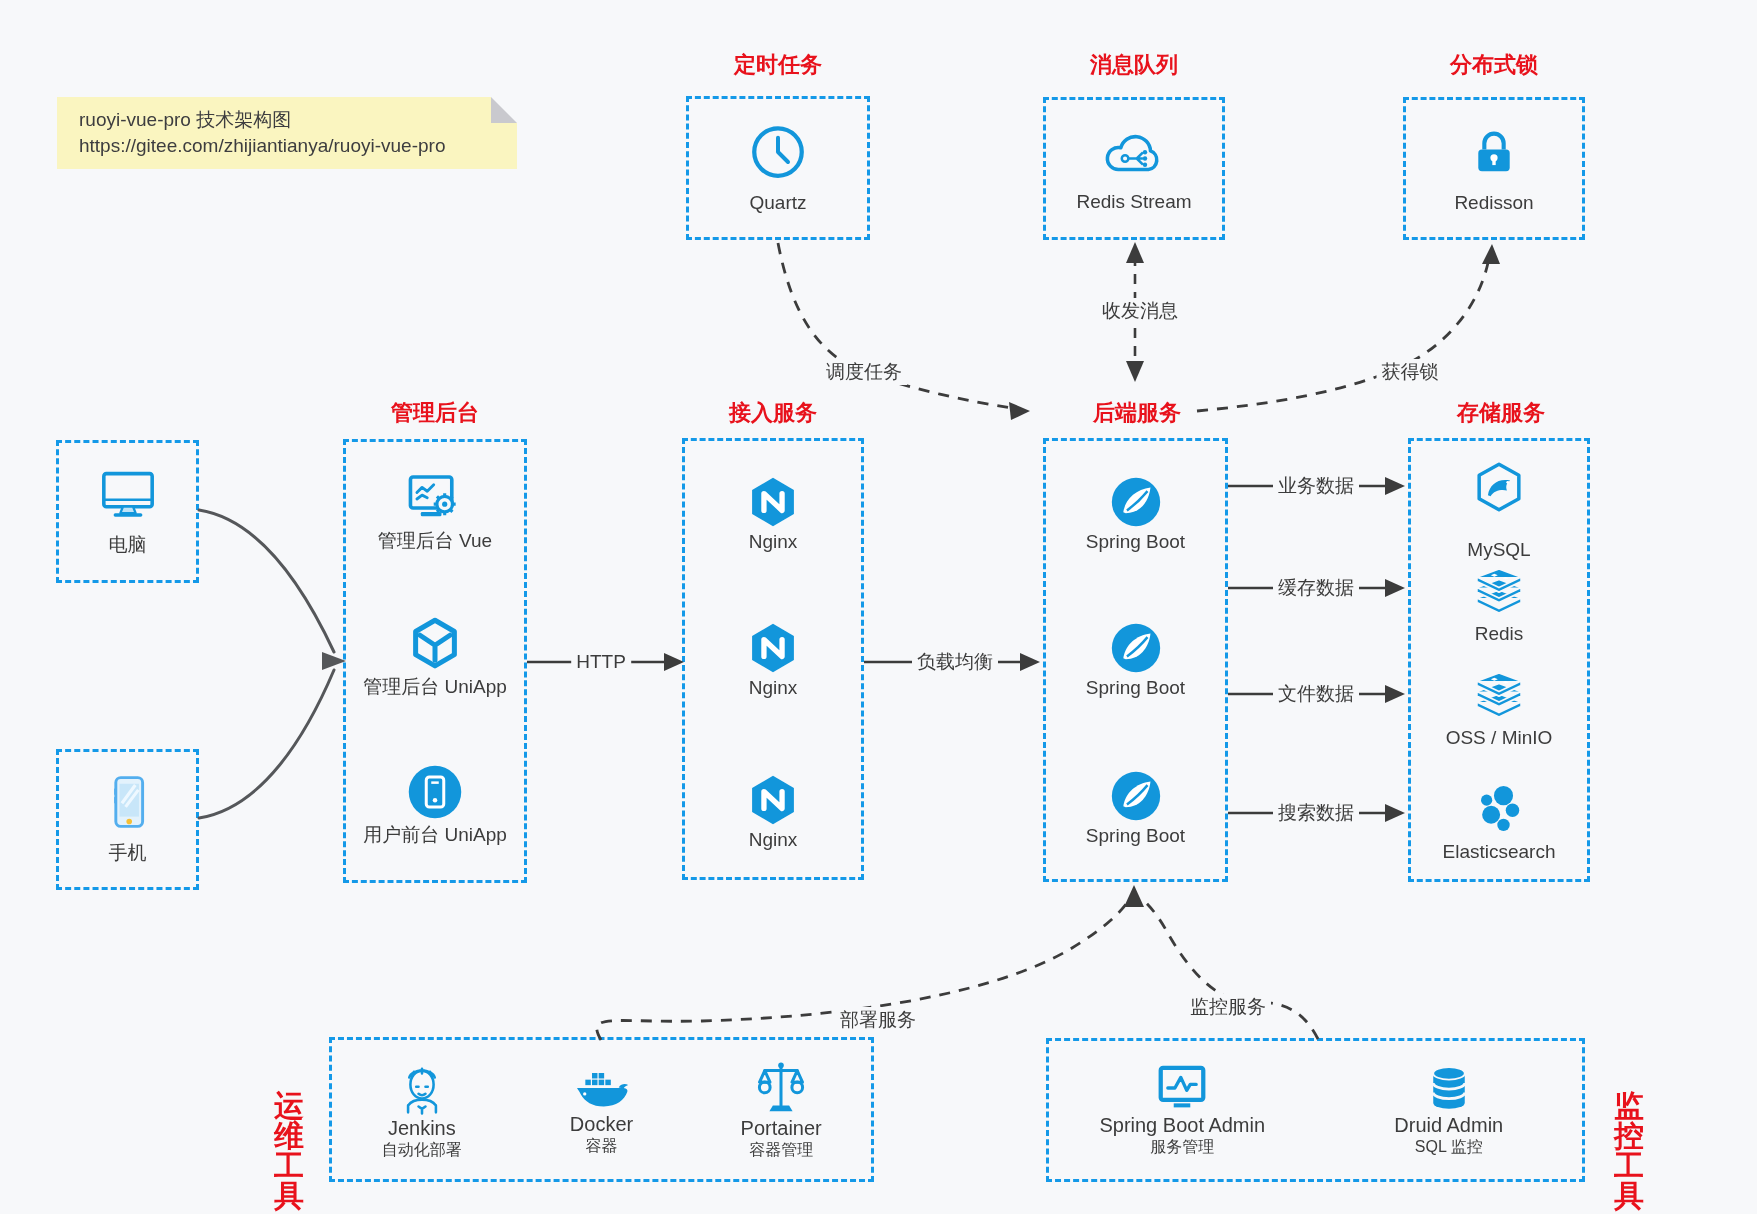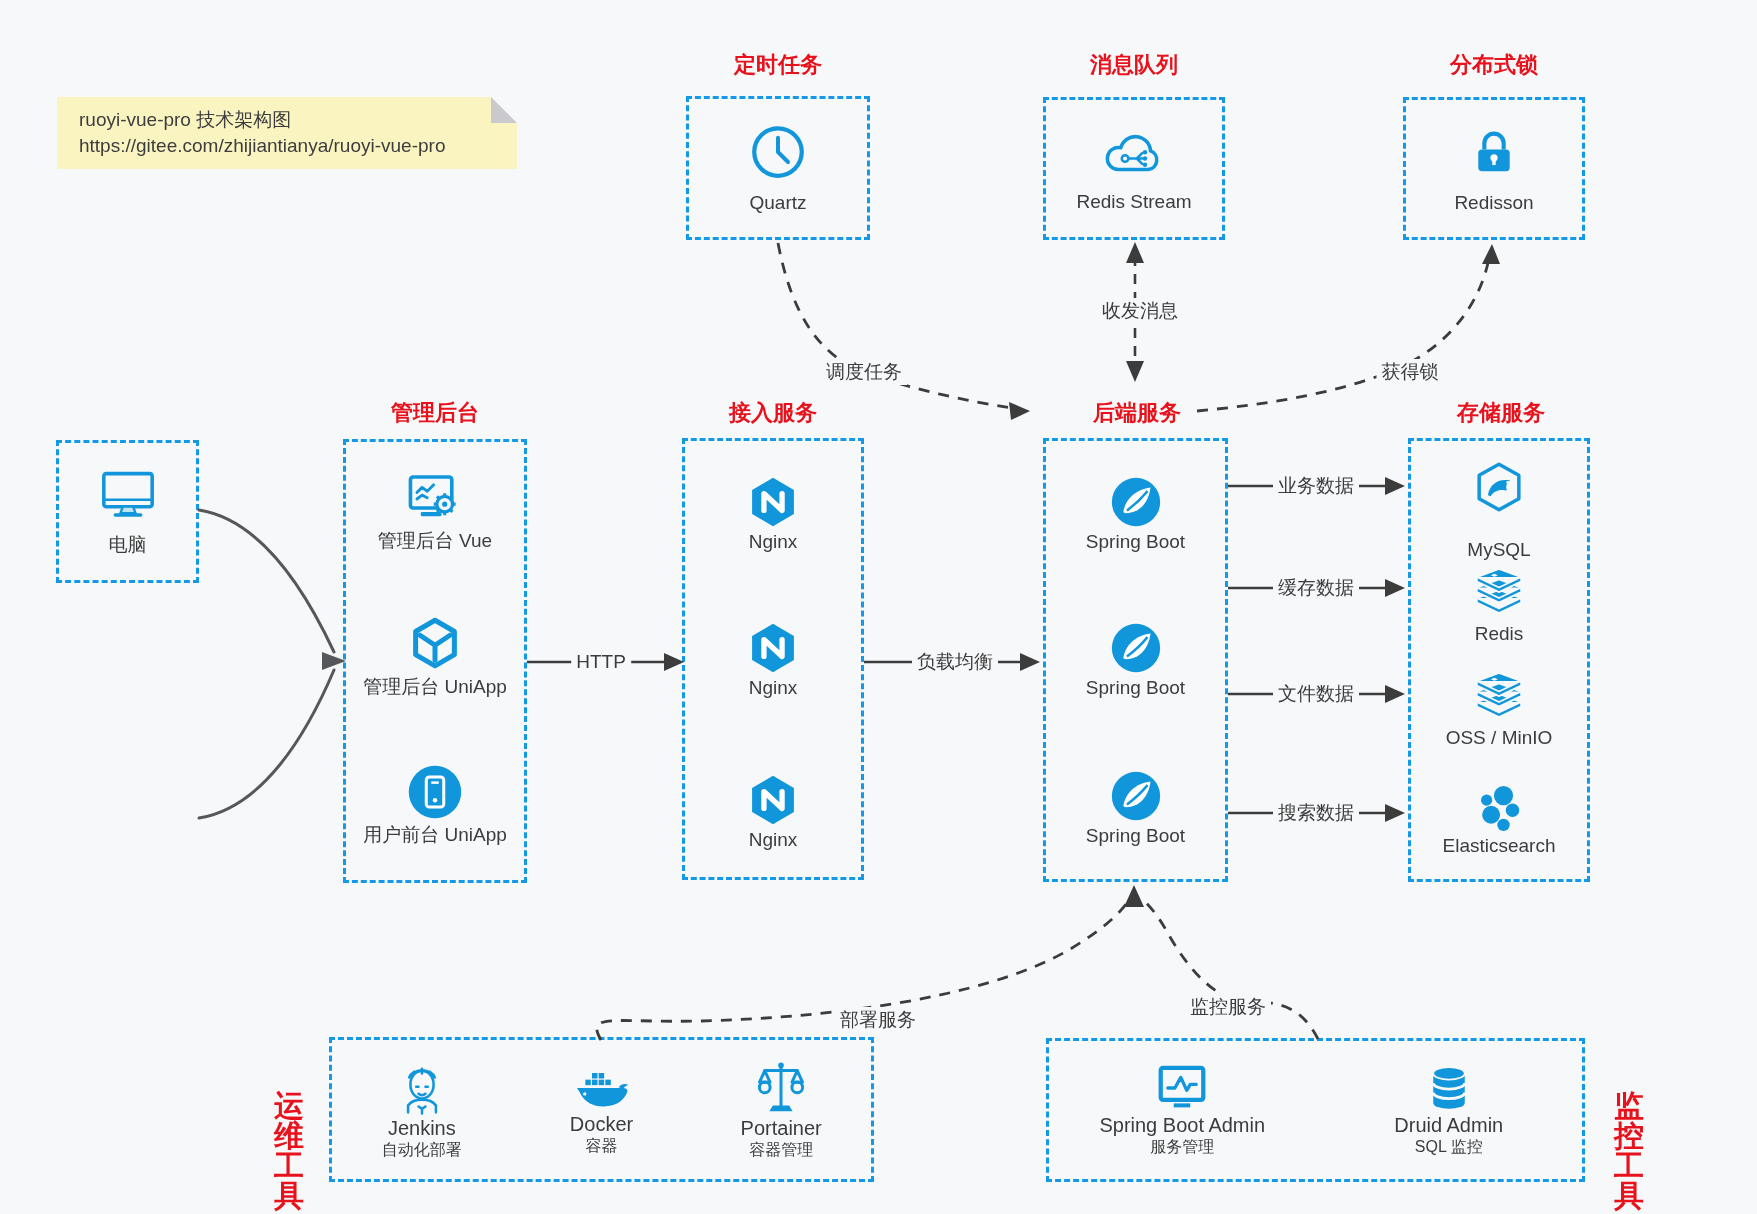--- a/index.html
+++ b/index.html
@@ -73,20 +73,31 @@
   <div class="dashed-box centered-col" style="left:56px;top:440px;width:143px;height:143px;">
     <svg width="62" height="56" viewBox="0 0 48 44">
       <rect x="5" y="6" width="38" height="26" rx="2" fill="none" stroke="#1296db" stroke-width="2.8"></rect>
       <path d="M5 26.5 H43" stroke="#1296db" stroke-width="2"></path>
       <path d="M20 32 h8 l2 5 h-12 z" fill="#bfe3f7" stroke="#1296db" stroke-width="1.8" stroke-linejoin="round"></path>
       <path d="M14 38.5 H34" stroke="#1296db" stroke-width="2.6" stroke-linecap="round"></path>
     </svg>
     <span class="item-label">电脑</span>
   </div>
 
+  <div class="dashed-box centered-col" style="left:56px;top:749px;width:143px;height:141px;">
+    <svg width="50" height="56" viewBox="0 0 40 46">
+      <rect x="10" y="3" width="22" height="40" rx="4" fill="#e3f2fc" stroke="#53aeee" stroke-width="2.4"></rect>
+      <rect x="13" y="8" width="16" height="27" fill="#c8e6f9"></rect>
+      <path d="M26 9 L15 24 M28.5 13 L18 27" stroke="#eef8ff" stroke-width="2.6"></path>
+      <circle cx="21" cy="39" r="2.3" fill="#f6bf33"></circle>
+      <rect x="8.6" y="12" width="1.6" height="5" fill="#53aeee"></rect>
+      <rect x="8.6" y="19" width="1.6" height="5" fill="#53aeee"></rect>
+    </svg>
+    <span class="item-label">手机</span>
+  </div>
 
   <div class="group-title" style="left:435px;top:398px;">管理后台</div>
   <div class="group-title" style="left:773px;top:398px;">接入服务</div>
   <div class="group-title" style="left:1137px;top:398px;">后端服务</div>
   <div class="group-title" style="left:1501px;top:398px;">存储服务</div>
 
   <div class="dashed-box" style="left:343px;top:439px;width:184px;height:444px;">
     <div class="col-item" style="top:28px;">
       <svg width="62" height="58" viewBox="0 0 48 44">
         <rect x="5" y="5" width="32" height="24" rx="2" fill="none" stroke="#1296db" stroke-width="2.8"></rect>
@@ -193,21 +204,21 @@
       <svg width="56" height="52" viewBox="0 0 48 44">
         <g fill="#1296db" stroke="#f7f8fa" stroke-width="1.6" stroke-linejoin="round">
           <path d="M5 28 L24 21 L43 28 L24 37 Z M5 28 v4 L24 41 L43 32 v-4"></path>
           <path d="M5 19 L24 12 L43 19 L24 28 Z M5 19 v4 L24 32 L43 23 v-4"></path>
           <path d="M5 10 L24 3 L43 10 L24 19 Z M5 10 v4 L24 23 L43 14 v-4"></path>
         </g>
         <path d="M17 8.5 l3-1.2 3 1.2 -3 1.3z M27 11 l2.6-1 2.6 1 -2.6 1.1z" fill="#ffffff"></path>
       </svg>
       <span class="item-label">OSS / MinIO</span>
     </div>
-    <div class="col-item" style="top:340px;">
+    <div class="col-item" style="top:340px;gap:6px;">
       <svg width="54" height="54" viewBox="0 0 48 48">
         <g fill="#1296db">
           <circle cx="28" cy="13" r="8.5"></circle>
           <circle cx="13" cy="17" r="5"></circle>
           <circle cx="36" cy="26" r="6"></circle>
           <circle cx="17" cy="30" r="8"></circle>
           <circle cx="28" cy="39" r="5.5"></circle>
         </g>
       </svg>
       <span class="item-label">Elasticsearch</span>

